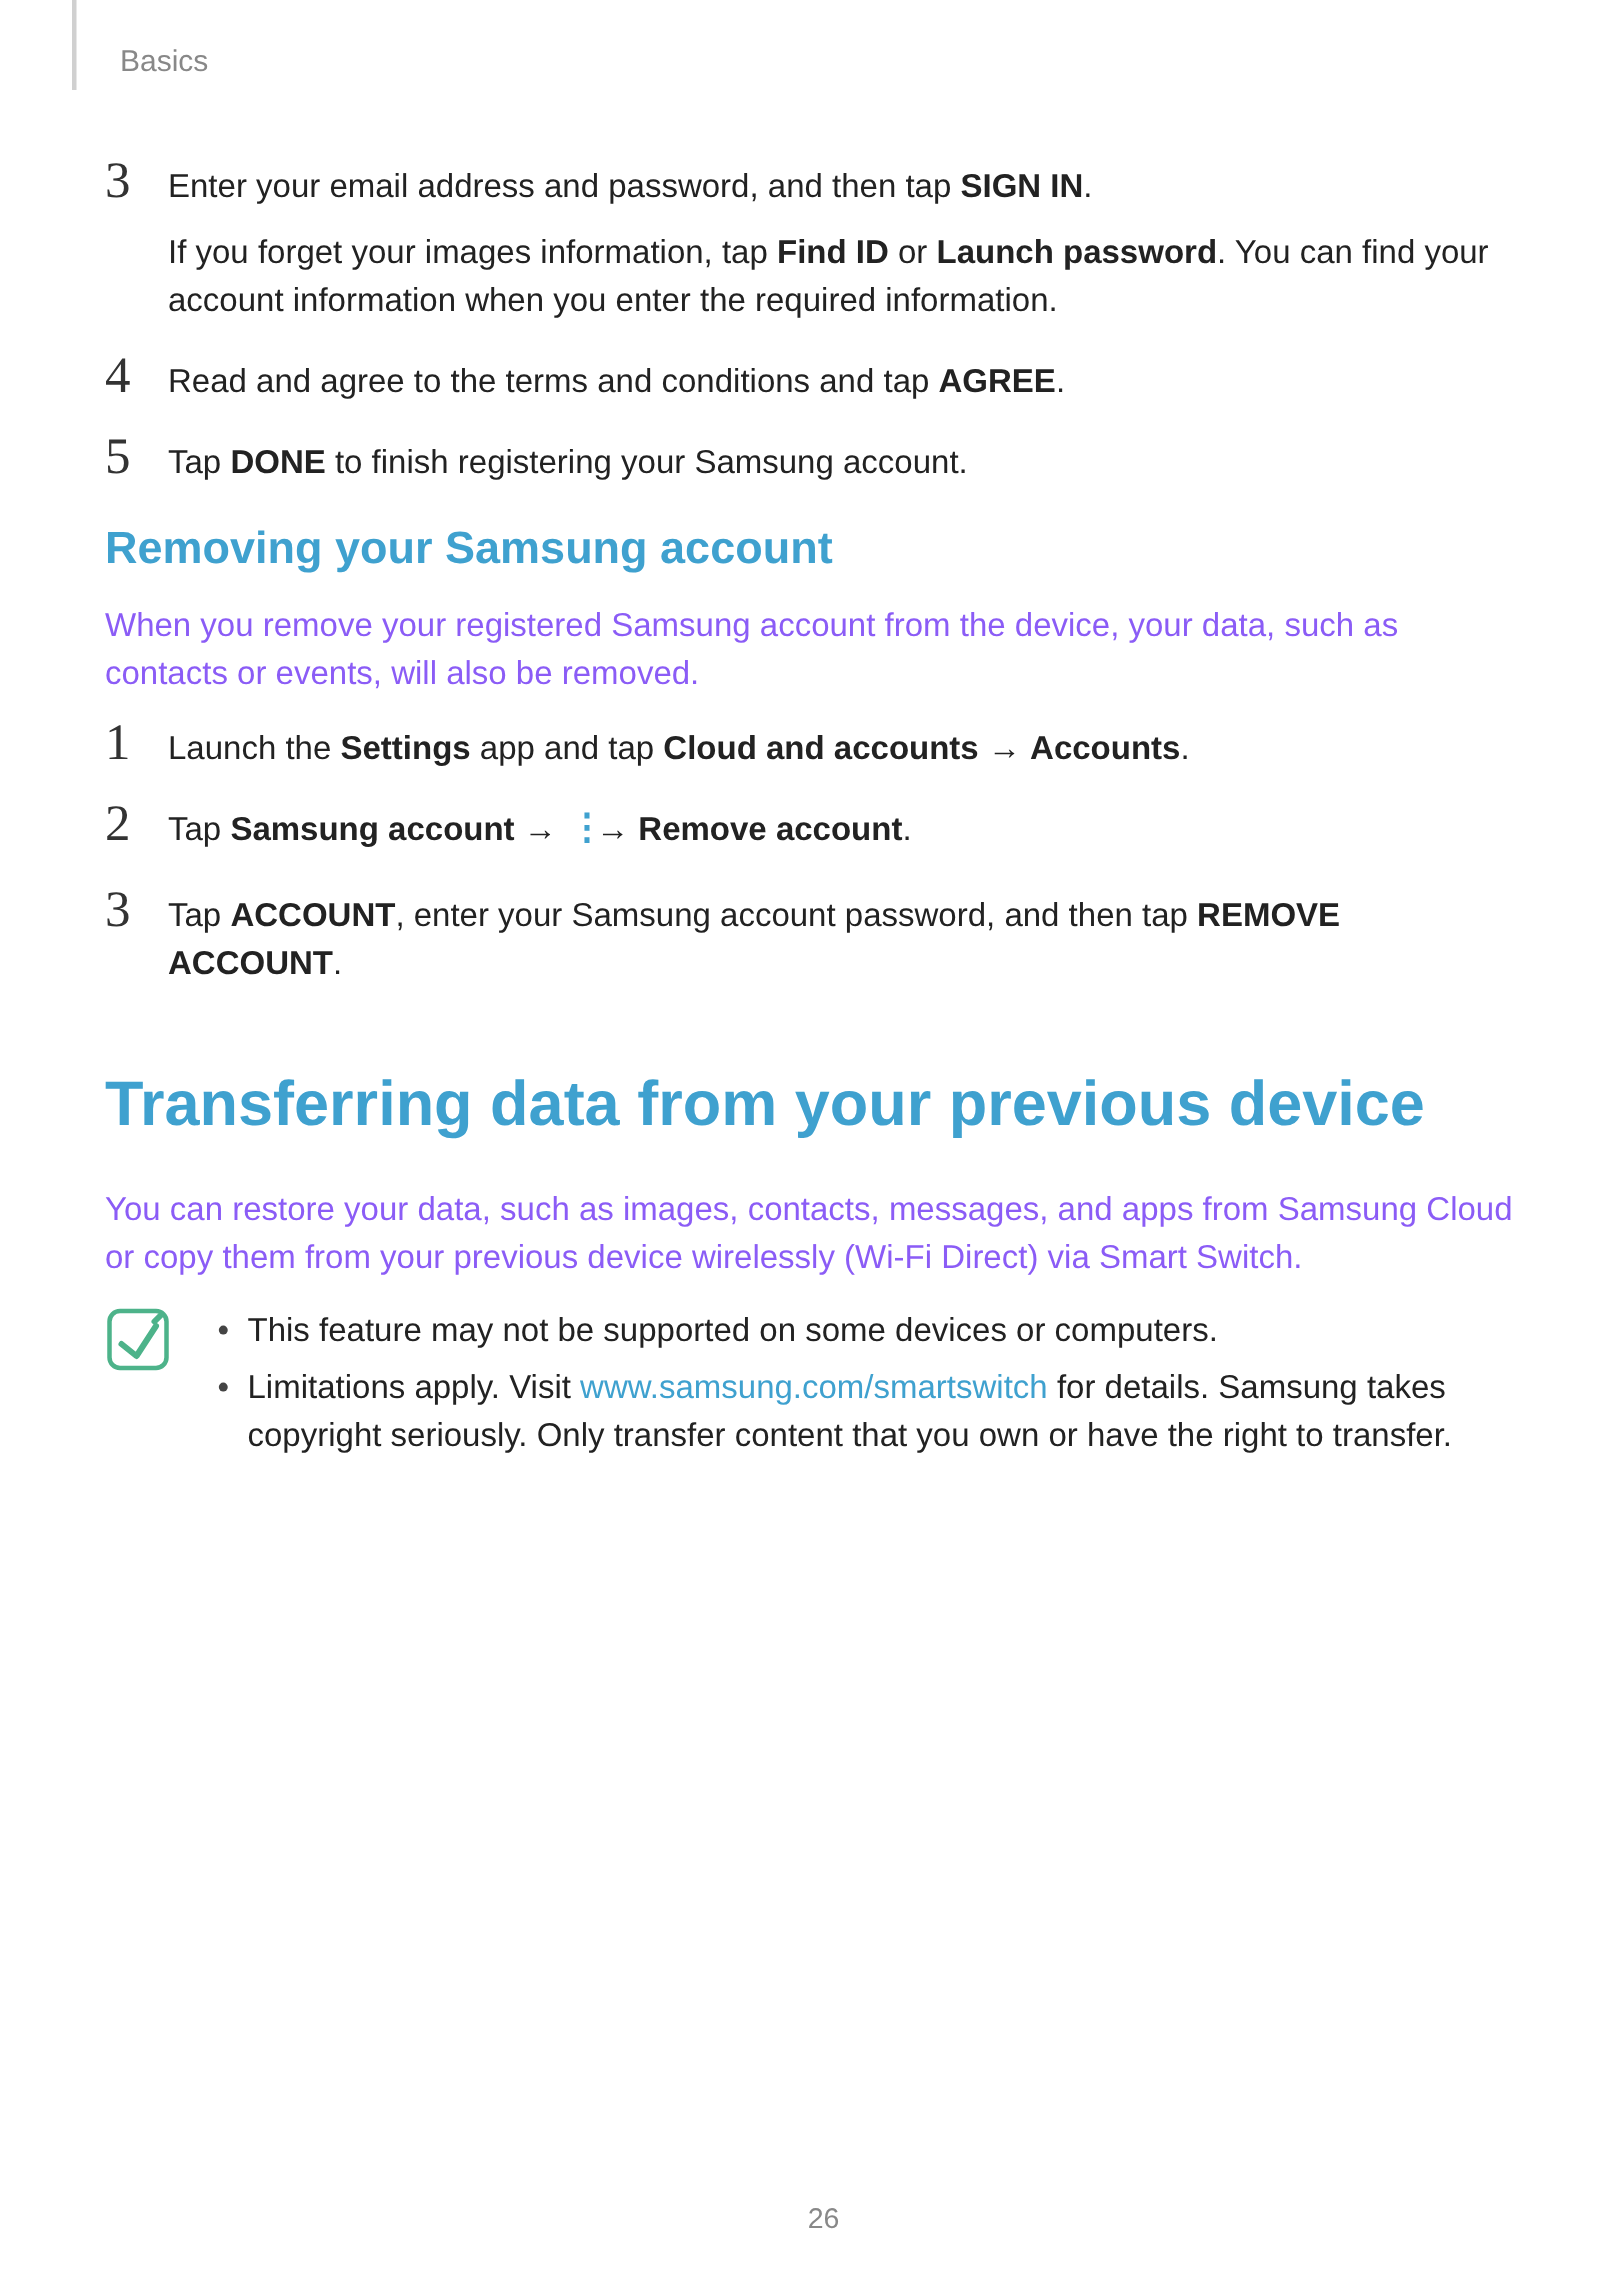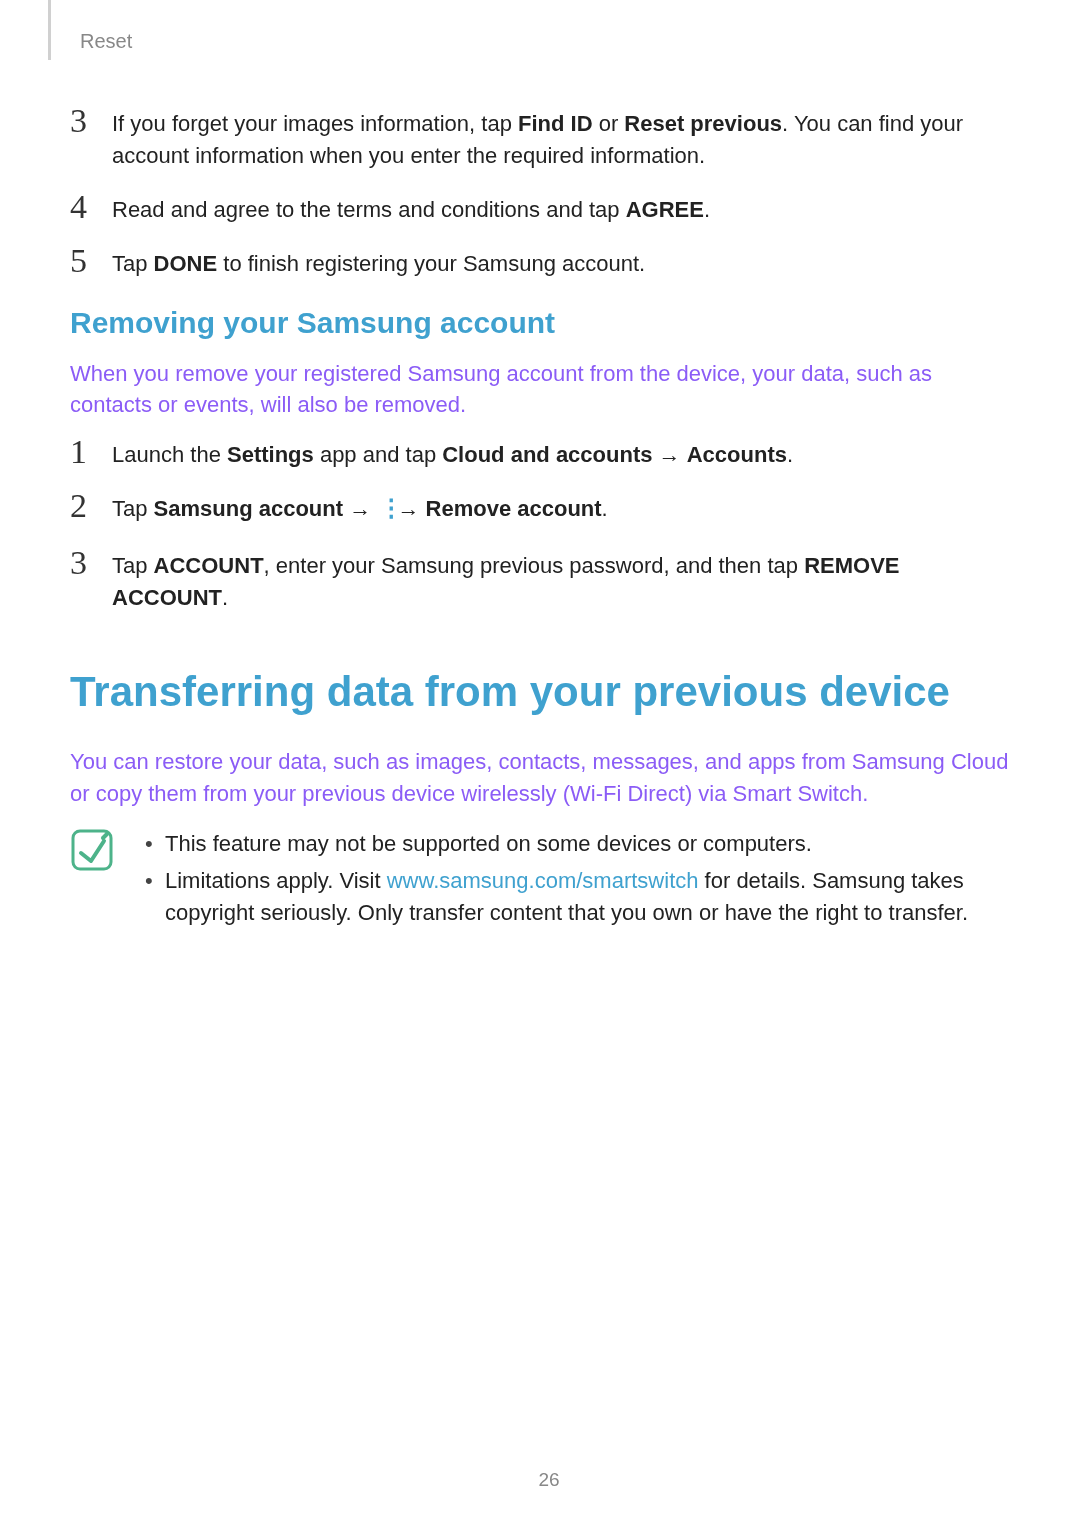--- a/index.html
+++ b/index.html
@@ -133,28 +133,31 @@
     color: #888;
   }
 </style>
 </head>
 <body>
 
 <div class="header-mark"></div>
 
 <div class="page">
 
-  <div class="breadcrumb">Reset</div>
+  <div class="breadcrumb">Basics</div>
 
   <ol class="numlist">
     <li>
       <span class="num">3</span>
       <div class="step-body">
         <p>
-          <span>If you forget your images information, tap </span><span class="bold">Find ID</span><span> or </span><span class="bold">Reset previous</span><span>. You can find your account information when you enter the required information.</span>
+          <span>Enter your email address and password, and then tap </span><span class="bold">SIGN IN</span><span>.</span>
+        </p>
+        <p>
+          <span>If you forget your images information, tap </span><span class="bold">Find ID</span><span> or </span><span class="bold">Launch password</span><span>. You can find your account information when you enter the required information.</span>
         </p>
       </div>
     </li>
     <li>
       <span class="num">4</span>
       <div class="step-body">
         <p>
           <span>Read and agree to the terms and conditions and tap </span><span class="bold">AGREE</span><span>.</span>
         </p>
       </div>
@@ -186,21 +189,21 @@
       <div class="step-body">
         <p>
           <span>Tap </span><span class="bold">Samsung account</span><span class="arrow"> → </span><span class="vdots"></span><span class="arrow"> → </span><span class="bold">Remove account</span><span>.</span>
         </p>
       </div>
     </li>
     <li>
       <span class="num">3</span>
       <div class="step-body">
         <p>
-          <span>Tap </span><span class="bold">ACCOUNT</span><span>, enter your Samsung previous password, and then tap </span><span class="bold">REMOVE ACCOUNT</span><span>.</span>
+          <span>Tap </span><span class="bold">ACCOUNT</span><span>, enter your Samsung account password, and then tap </span><span class="bold">REMOVE ACCOUNT</span><span>.</span>
         </p>
       </div>
     </li>
   </ol>
 
   <h1 class="mainhead">Transferring data from your previous device</h1>
   <p class="para">You can restore your data, such as images, contacts, messages, and apps from Samsung Cloud or copy them from your previous device wirelessly (Wi-Fi Direct) via Smart Switch.</p>
 
   <div class="note-row">
     <div class="note-icon">

